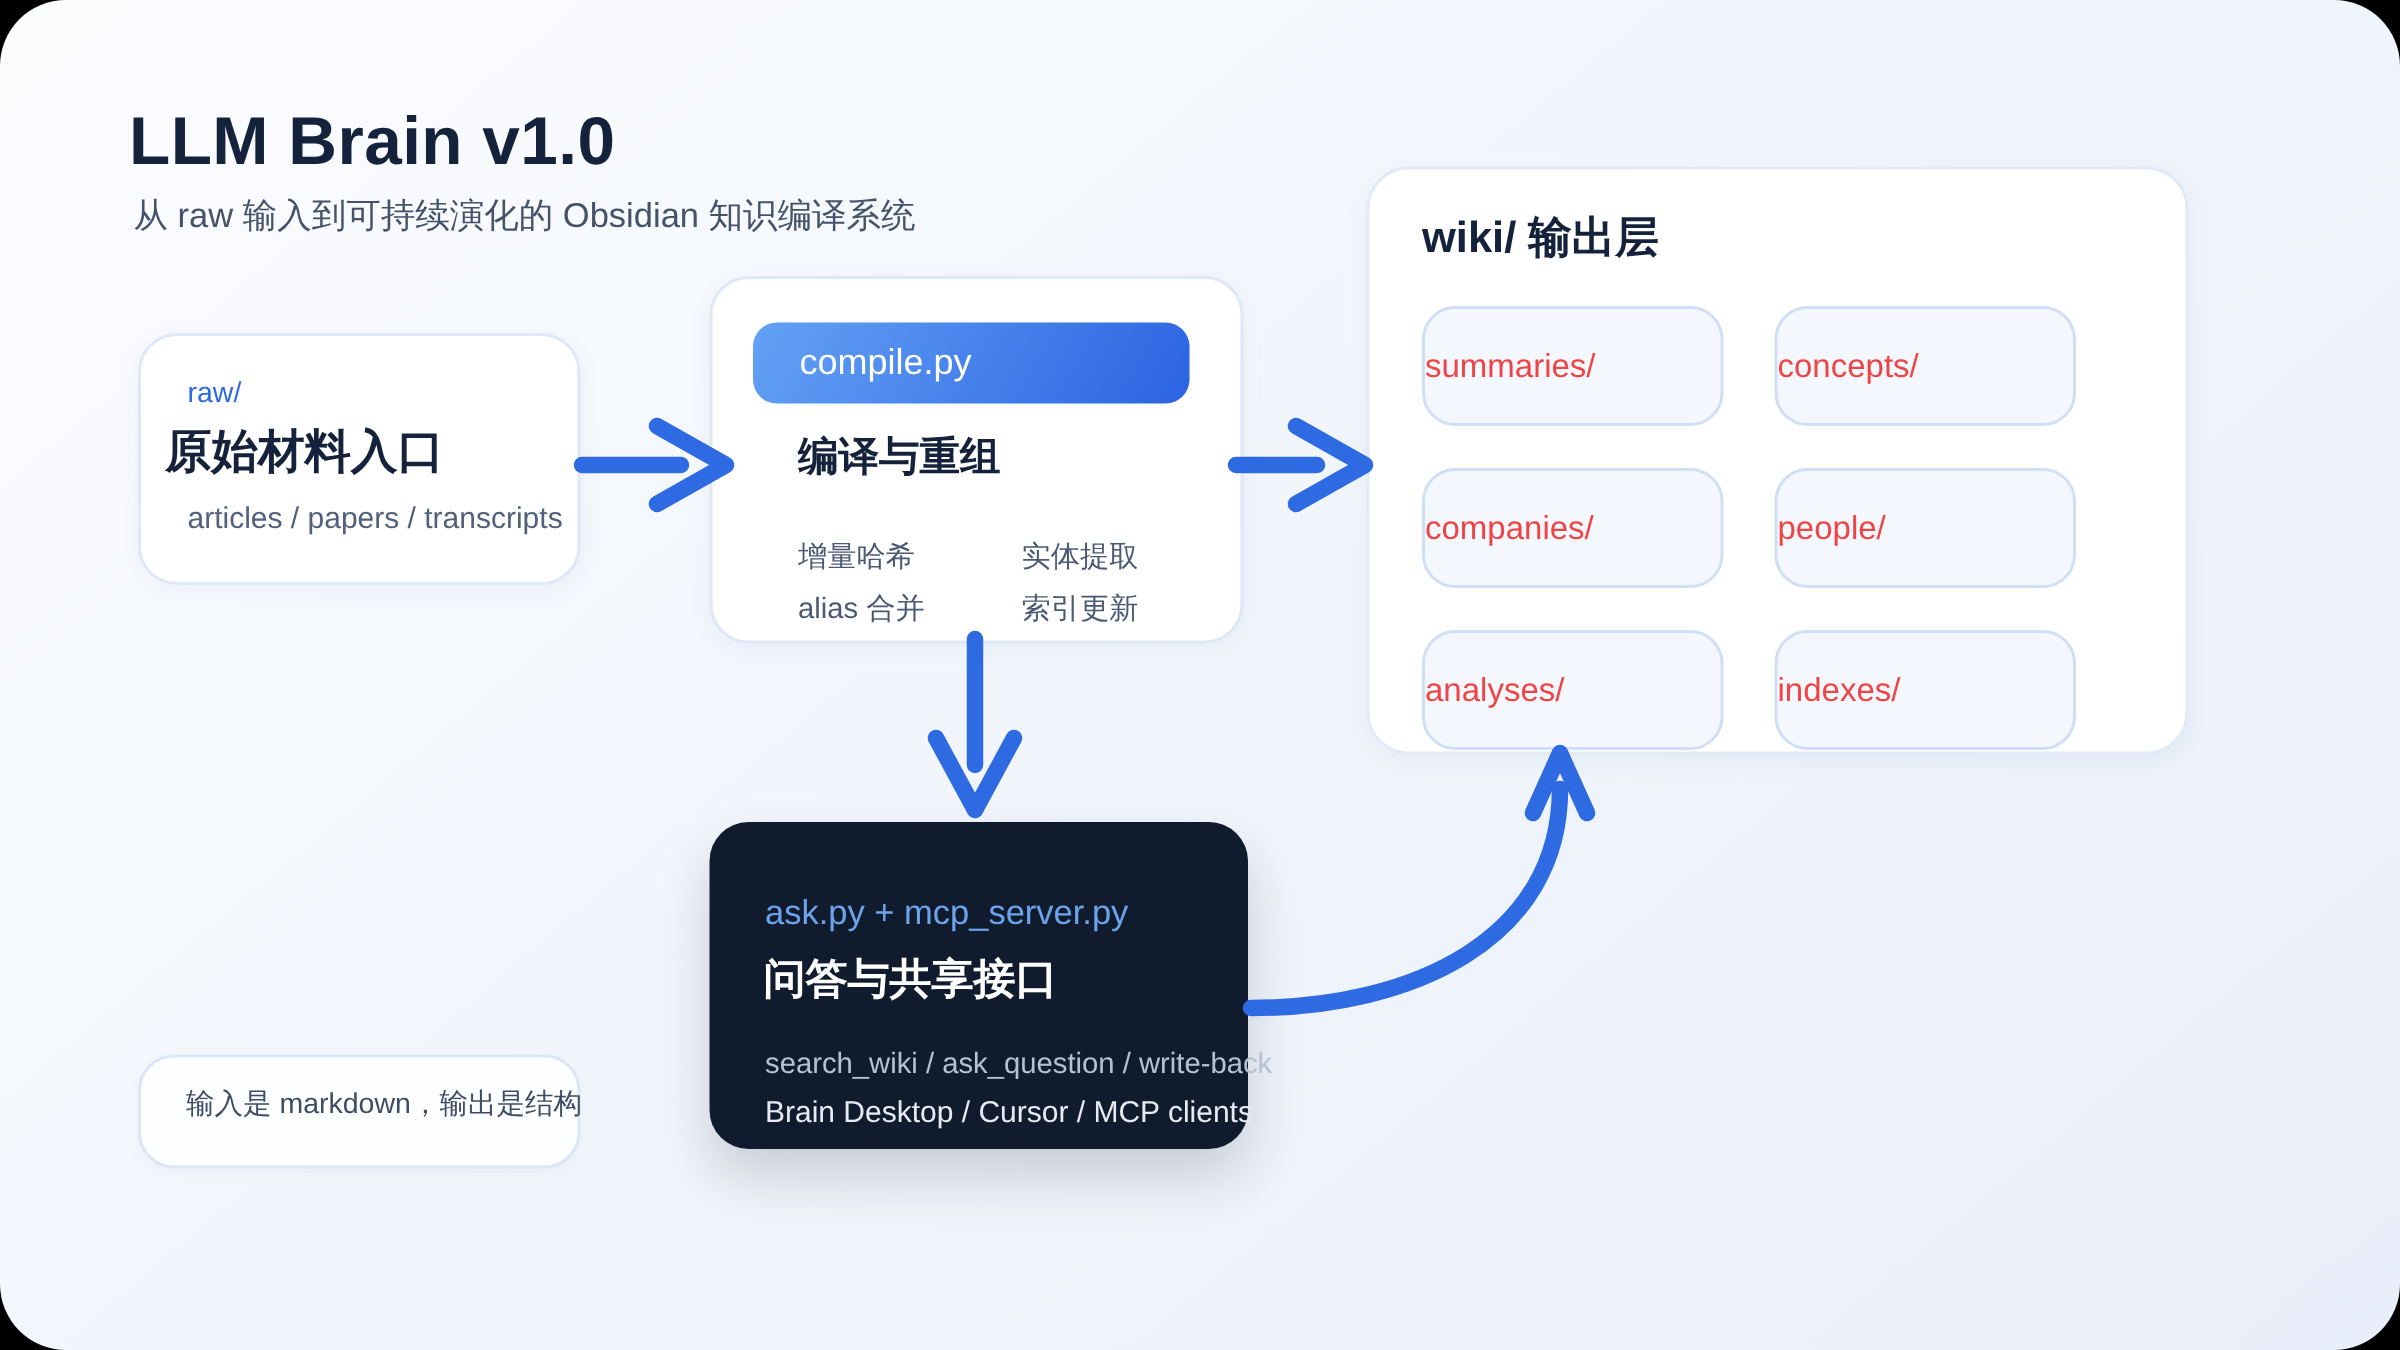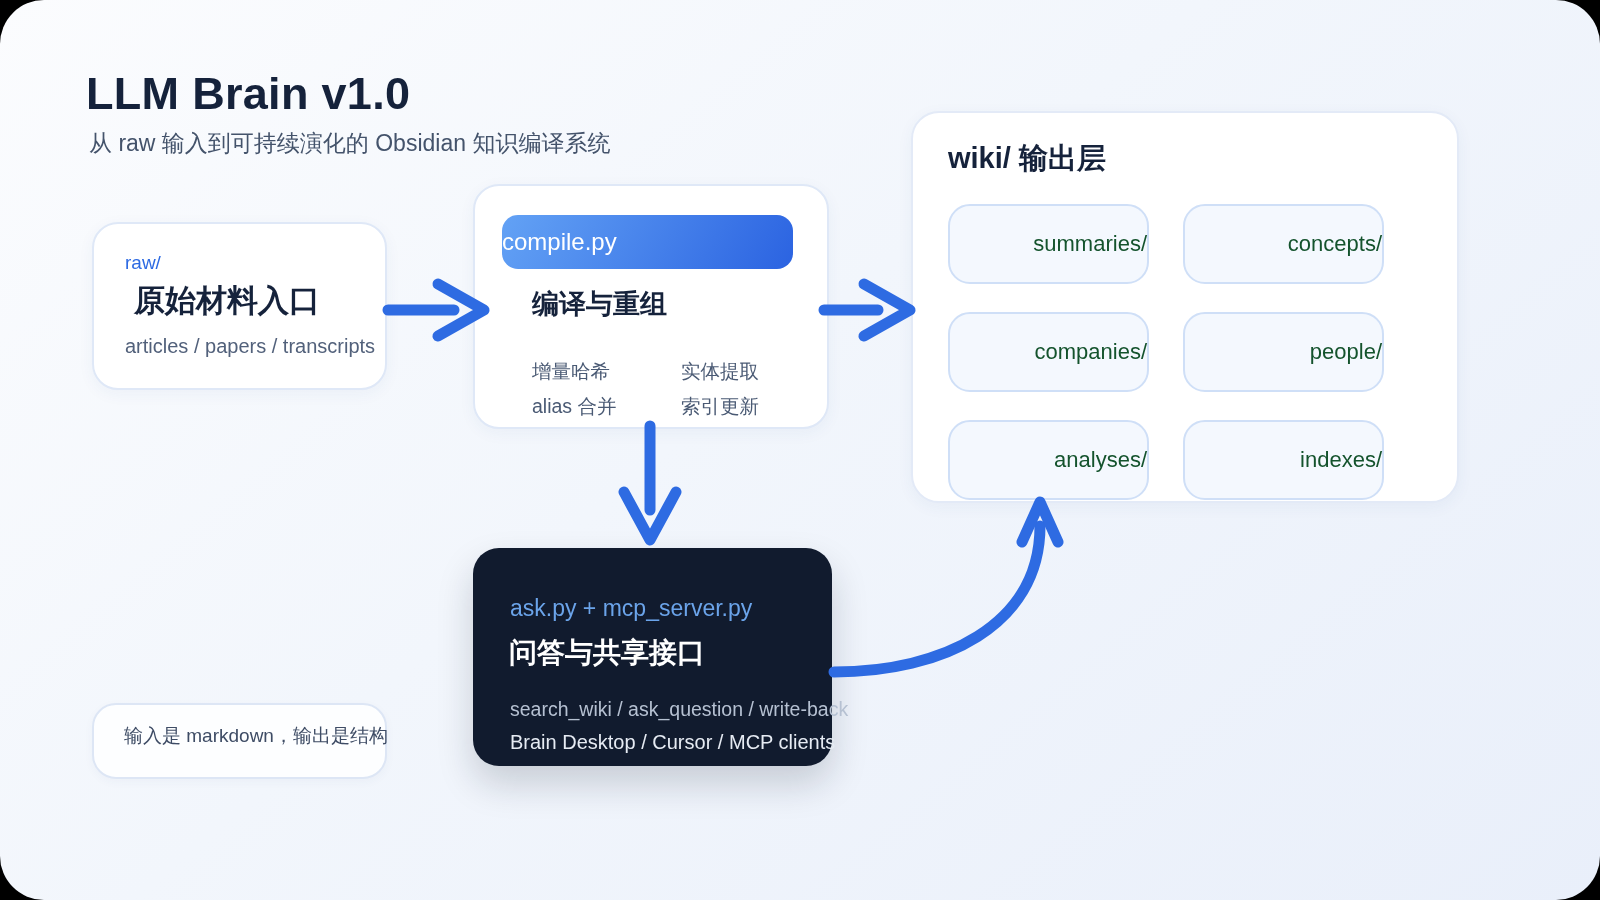--- a/index.html
+++ b/index.html
@@ -14,40 +14,40 @@
 
   .page-title { left:86px; top:68px; font-size:45px; font-weight:700; color:#15223b; letter-spacing:.3px; }
   .subtitle   { left:89px; top:128px; font-size:23px; color:#44536b; }
 
   .box { position:absolute; background:#fff; border:2px solid #dfe8f7; border-radius:26px;
          box-shadow:0 4px 16px rgba(40,70,130,.05); }
 
   
   .raw-box   { left:92px; top:222px; width:295px; height:168px; }
   .raw-label { left:31px; top:28px; font-size:19px; font-weight:500; color:#2d6ae3;text-align:right; }
-  .raw-title { left:40px; top:56px; font-size:31px; font-weight:700; color:#15223b; }
+  .raw-title { left:16px; top:56px; font-size:31px; font-weight:700; color:#15223b; }
   .raw-desc  { left:31px; top:111px; font-size:20px; color:#52617b; }
 
   
   .compile-box { left:473px; top:184px; width:356px; height:245px; }
   .pill { left:27px; top:29px; width:291px; height:54px; border-radius:16px;
           background:linear-gradient(120deg,#63a2f5 0%,#2b63e1 100%);
-          color:#fff; font-size:24px; font-weight:500; line-height:54px; }
+          color:#fff; font-size:24px; font-weight:500; line-height:54px; padding-left:31px; }
   .compile-title { left:57px; top:100px; font-size:27px; font-weight:700; color:#15223b; }
   .features { left:57px; top:145px; display:grid; grid-template-columns:149px auto; row-gap:11px;
               font-size:19.5px; color:#4a5a74; line-height:24px;margin-top:28px; }
 
   
   .wiki-box   { left:911px; top:111px; width:548px; height:392px; border-radius:28px; border-color:#e3eaf7; }
   .wiki-title { left:35px; top:26px; font-size:29px; font-weight:700; color:#15223b; }
   .wiki-grid  { left:35px; top:91px; display:grid; grid-template-columns:201px 201px;
                 column-gap:34px; row-gap:28px; }
   .wiki-card  { height:80px; background:#f4f8fe; border:2px solid #cfdff7; border-radius:22px;
-                display:flex; align-items:center; justify-content:flex-end;
-                font-size:22px; font-weight:500; color:#14532d; }
+                display:flex; align-items:center; justify-content:flex-start;
+                font-size:22px; font-weight:500; color:#ef4444; }
 
   
   .dark-box  { left:473px; top:548px; width:359px; height:218px; background:#111b2e;
                border-radius:26px; box-shadow:0 18px 36px rgba(15,25,45,.18); }
   .dark-badge{ left:37px; top:47px; font-size:23px; font-weight:500; color:#6ba4ea; }
   .dark-title{ left:36px; top:86px; font-size:28px; font-weight:700; color:#ffffff; }
   .dark-line1{ left:37px; top:150px; font-size:19.5px; color:#b6c1d2; white-space:nowrap; }
   .dark-line2{ left:37px; top:183px; font-size:20px; color:#e6ebf3; white-space:nowrap; }
 
   

